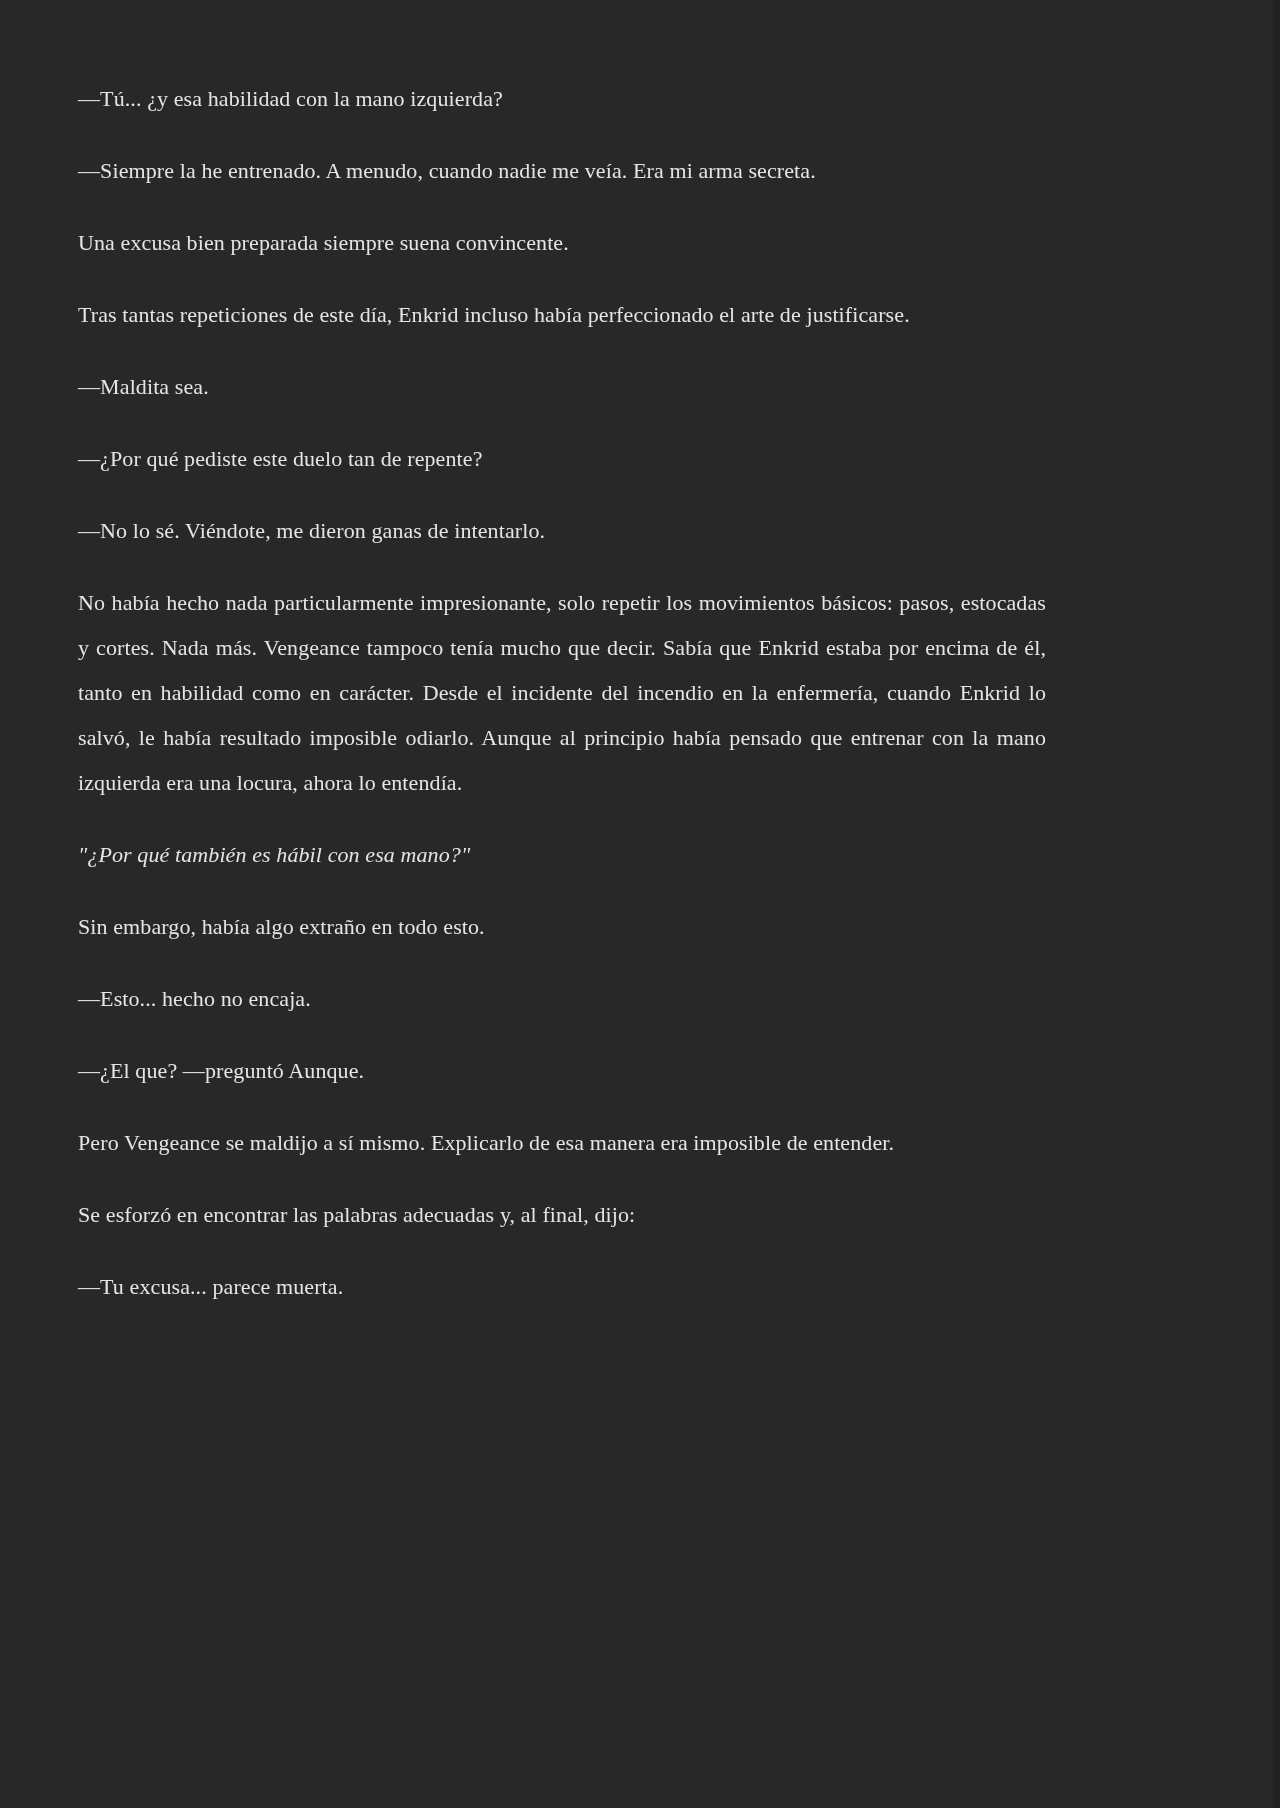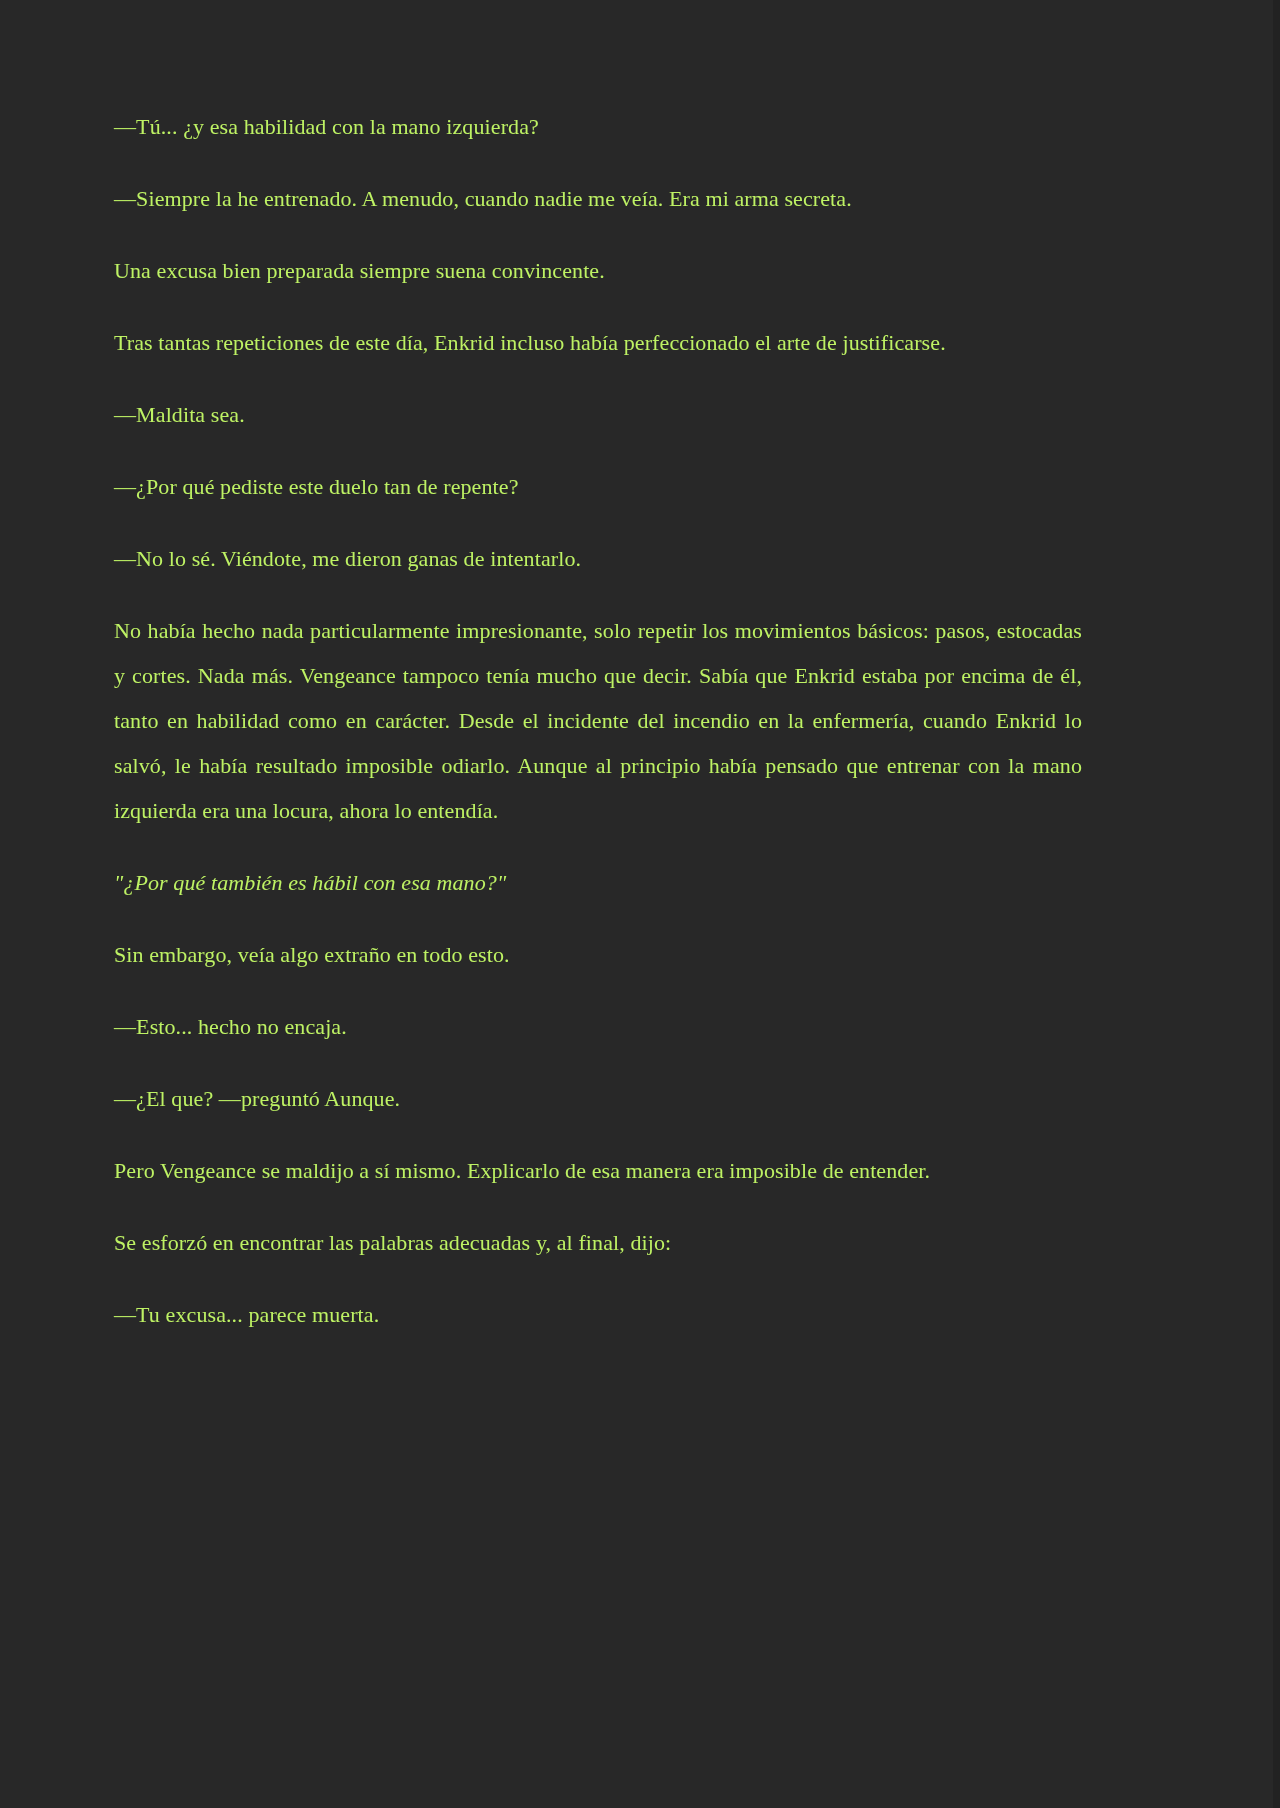--- a/index.html
+++ b/index.html
@@ -10,23 +10,23 @@
     width: 1280px;
     height: 1808px;
     background: #282828;
     overflow: hidden;
     position: relative;
     font-family: "Liberation Serif", "DejaVu Serif", serif;
   }
   .reader-page {
     box-sizing: border-box;
     width: 968px;
-    margin-left: 114px;
-    padding-top: 104px;
-    color: #bef264;
+    margin-left: 78px;
+    padding-top: 76px;
+    color: #e5e5e5;
   }
   .reader-page p {
     margin: 0 0 27px 0;
     font-size: 22px;
     line-height: 45px;
     text-align: justify;
     letter-spacing: 0.1px;
   }
   .reader-page p.quote-italic {
     font-style: italic;
@@ -46,21 +46,21 @@
 <div class="reader-page">
   <p>—Tú... ¿y esa habilidad con la mano izquierda?</p>
   <p>—Siempre la he entrenado. A menudo, cuando nadie me veía. Era mi arma secreta.</p>
   <p>Una excusa bien preparada siempre suena convincente.</p>
   <p>Tras tantas repeticiones de este día, Enkrid incluso había perfeccionado el arte de justificarse.</p>
   <p>—Maldita sea.</p>
   <p>—¿Por qué pediste este duelo tan de repente?</p>
   <p>—No lo sé. Viéndote, me dieron ganas de intentarlo.</p>
   <p>No había hecho nada particularmente impresionante, solo repetir los movimientos básicos: pasos, estocadas y cortes. Nada más. Vengeance tampoco tenía mucho que decir. Sabía que Enkrid estaba por encima de él, tanto en habilidad como en carácter. Desde el incidente del incendio en la enfermería, cuando Enkrid lo salvó, le había resultado imposible odiarlo. Aunque al principio había pensado que entrenar con la mano izquierda era una locura, ahora lo entendía.</p>
   <p class="quote-italic">"¿Por qué también es hábil con esa mano?"</p>
-  <p>Sin embargo, veía algo extraño en todo esto.</p>
+  <p>Sin embargo, había algo extraño en todo esto.</p>
   <p>—Esto... hecho no encaja.</p>
   <p>—¿El que? —preguntó Aunque.</p>
   <p>Pero Vengeance se maldijo a sí mismo. Explicarlo de esa manera era imposible de entender.</p>
   <p>Se esforzó en encontrar las palabras adecuadas y, al final, dijo:</p>
   <p>—Tu excusa... parece muerta.</p>
 </div>
 
 <div class="scrollbar-track"></div>
 
 </body></html>

